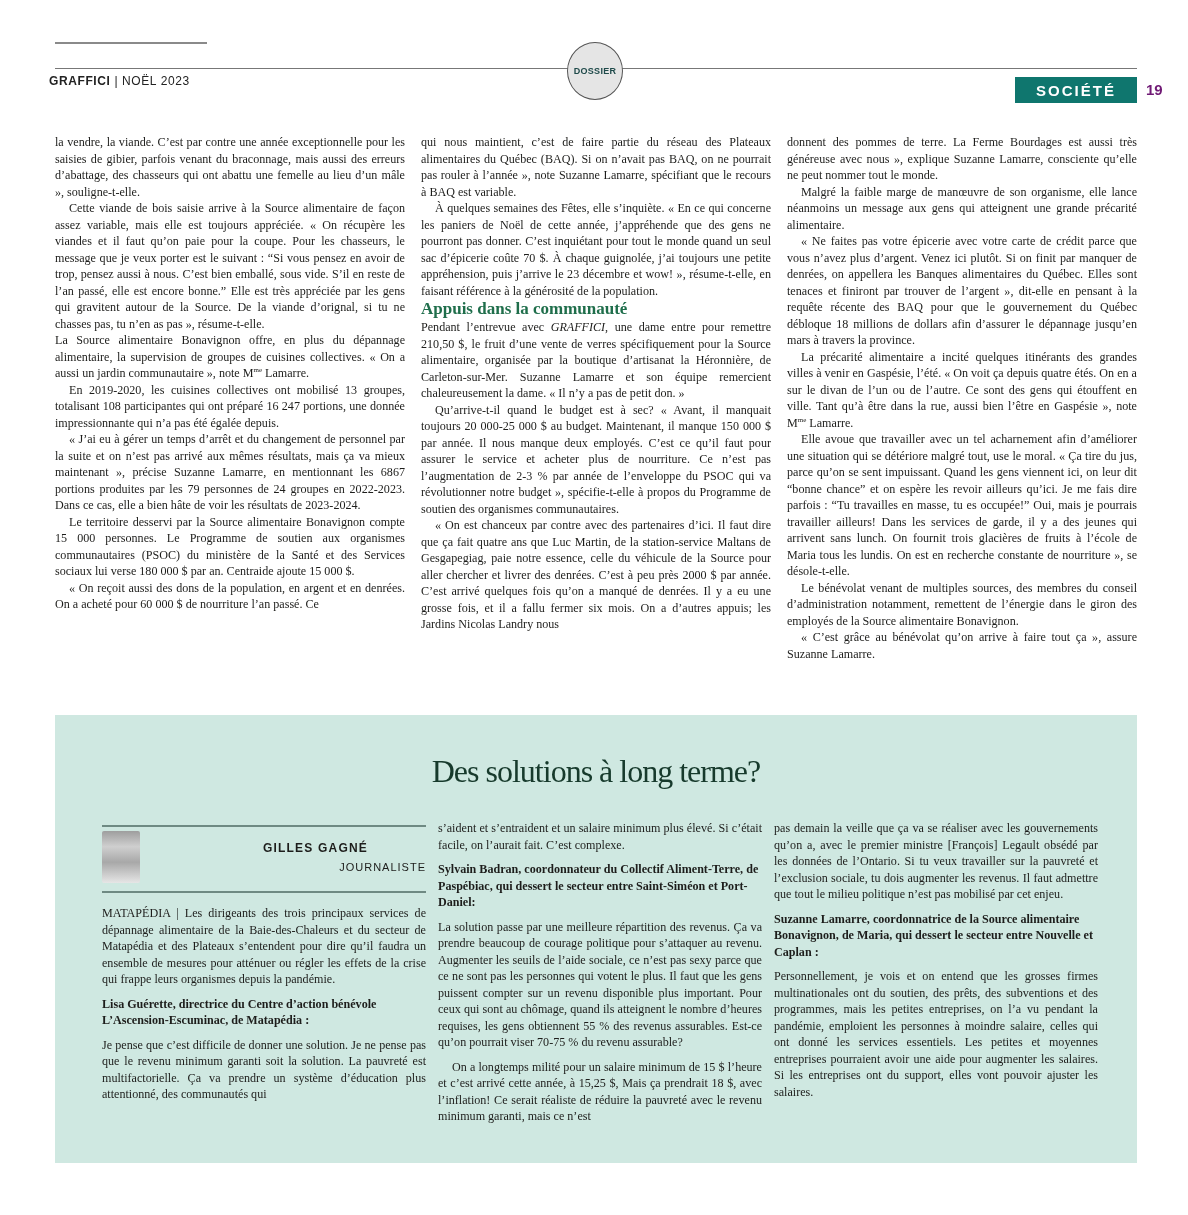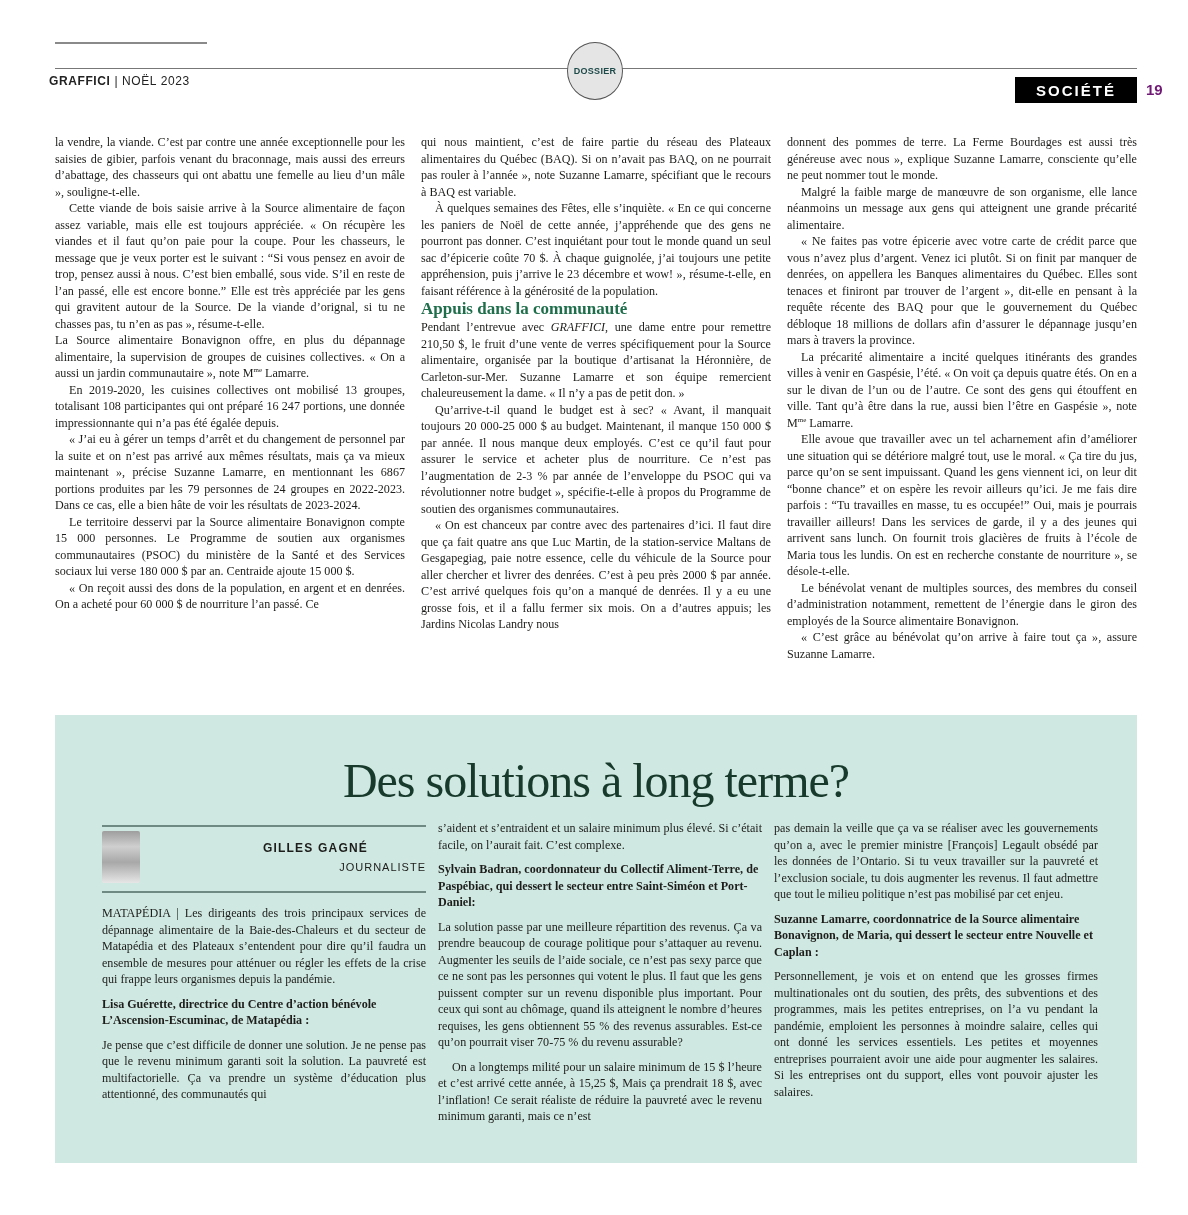--- a/index.html
+++ b/index.html
@@ -6,36 +6,36 @@
   body { width: 1188px; height: 1215px; position: relative; overflow: hidden; color: #1d1d1b; }
   .serif { font-family: "Liberation Serif", "DejaVu Serif", serif; }
   .sans { font-family: "Liberation Sans", "DejaVu Sans", sans-serif; }
 
   
   .hdr-topline { position: absolute; left: 55px; top: 42px; width: 152px; height: 2px; background: #8a8a8a; }
   .hdr-pub { position: absolute; left: 49px; top: 50px; font-size: 12px; letter-spacing: 0.6px; color: #222; margin-top: 24px; }
   .hdr-pub b { font-weight: 700; }
   .hdr-line { position: absolute; left: 55px; top: 68px; width: 1082px; height: 1px; background: #777; }
   .dossier { position: absolute; left: 567px; top: 42px; width: 54px; height: 56px; border: 1px solid #555; border-radius: 50%; background: #e5e5e5; display: flex; align-items: center; justify-content: center; font-size: 9px; font-weight: 700; color: #1f4a4a; letter-spacing: 0.3px; }
-  .section-tag { position: absolute; left: 1015px; top: 77px; width: 122px; height: 26px; background: #000000; color: #ffffff; font-size: 15px; font-weight: 700; letter-spacing: 2px; display: flex; align-items: center; justify-content: center; }
+  .section-tag { position: absolute; left: 1015px; top: 77px; width: 122px; height: 26px; background: #0f766e; color: #ffffff; font-size: 15px; font-weight: 700; letter-spacing: 2px; display: flex; align-items: center; justify-content: center; }
   .page-num { position: absolute; left: 1146px; top: 81px; font-size: 15px; font-weight: 700; color: #701a75; }
 
   
   .col { position: absolute; top: 134px; width: 350px; font-size: 12.1px; line-height: 16.5px; text-align: justify; hyphens: auto; }
   .col p { margin: 0; text-indent: 14px; }
   .col p.noindent { text-indent: 0; }
   .col1 { left: 55px; }
   .col2 { left: 421px; }
   .col3 { left: 787px; }
   .subhead { color: #1f6e4b; font-weight: 700; font-size: 17px; line-height: 20px; margin: 12px 0 6px 0; text-indent: 0 !important; }
   sup { font-size: 7px; line-height: 0; }
 
   
   .box { position: absolute; left: 55px; top: 715px; width: 1082px; height: 448px; background: #cfe8e1; }
-  .box-title { position: absolute; left: 0; top: 38px; width: 100%; text-align: center; font-size: 48px; color: #173a2c; letter-spacing: -1px; }
+  .box-title { position: absolute; left: 0; top: 38px; width: 100%; text-align: center; font-size: 32px; color: #173a2c; letter-spacing: -1px; }
   .author-rule { position: absolute; left: 47px; width: 324px; height: 2px; background: #6f8a83; }
   .author-photo { position: absolute; left: 47px; top: 116px; width: 38px; height: 52px; background: linear-gradient(180deg, #9e9e9e 0%, #cfcfcf 30%, #a8a8a8 60%, #e6e6e6 100%); border-radius: 2px; }
   .author-name { position: absolute; left: 150px; top: 126px; width: 221px; text-align: center; font-size: 12px; font-weight: 700; letter-spacing: 1.2px; }
   .author-role { position: absolute; left: 150px; top: 146px; width: 221px; text-align: right; font-size: 11px; letter-spacing: 1px; }
   .bcol { position: absolute; width: 324px; font-size: 12.1px; line-height: 16.5px; text-align: justify; }
   .bcol p { margin: 0 0 8px 0; }
   .bcol p.ind { text-indent: 14px; margin-top: -8px; }
   .bcol .qlabel { font-weight: 700; text-align: left; }
   .bcol1 { left: 47px; top: 190px; }
   .bcol2 { left: 383px; top: 105px; }

